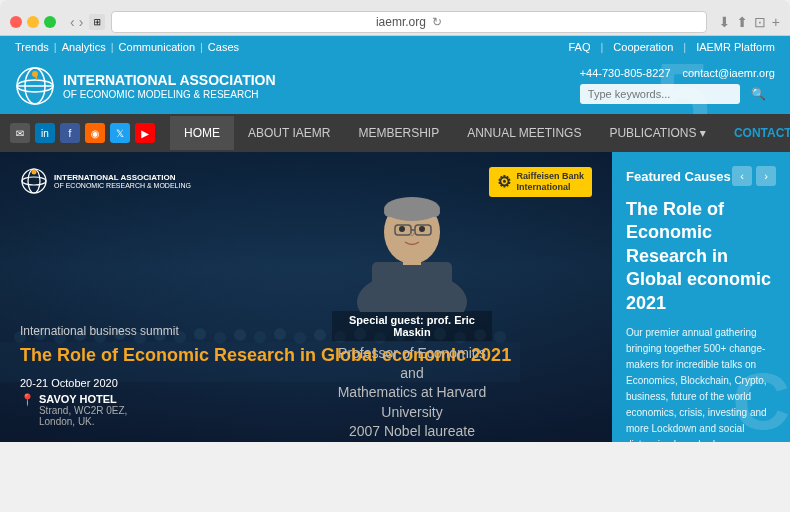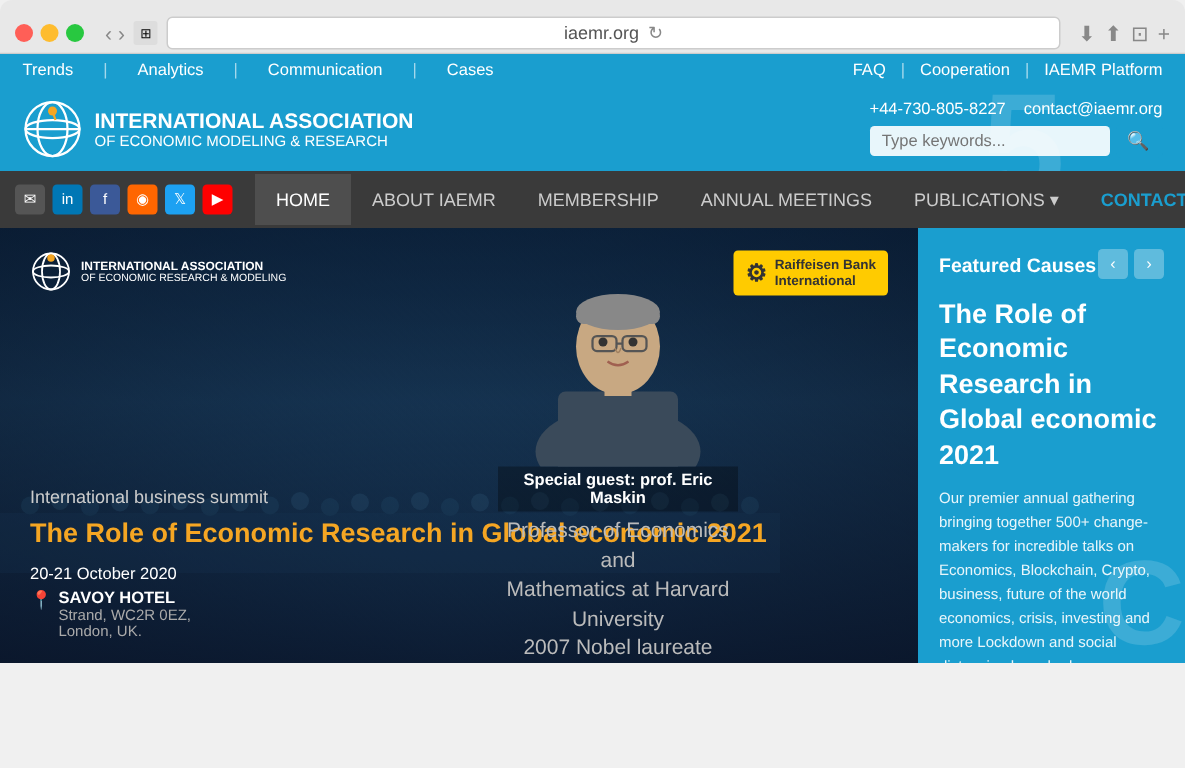--- a/index.html
+++ b/index.html
@@ -35,21 +35,21 @@
     
     .top-bar {
       background: #1a9ecf;
       display: flex;
       justify-content: space-between;
       align-items: center;
       padding: 5px 15px;
       font-size: 11px;
       color: white;
     }
-    .top-nav { display: flex; gap: 20px; align-items: flex-end; }
+    .top-nav { display: flex; gap: 5px; align-items: flex-end; }
     .top-nav-item { color: white; text-decoration: none; font-size: 11px; cursor: pointer; }
     .top-nav-sep { color: rgba(255,255,255,0.6); }
     .top-right { display: flex; gap: 10px; align-items: center; }
     .top-right-item { color: white; font-size: 11px; }
     .top-right-sep { color: rgba(255,255,255,0.6); }
 
     
     .header {
       background: #1a9ecf;
       padding: 8px 15px;

